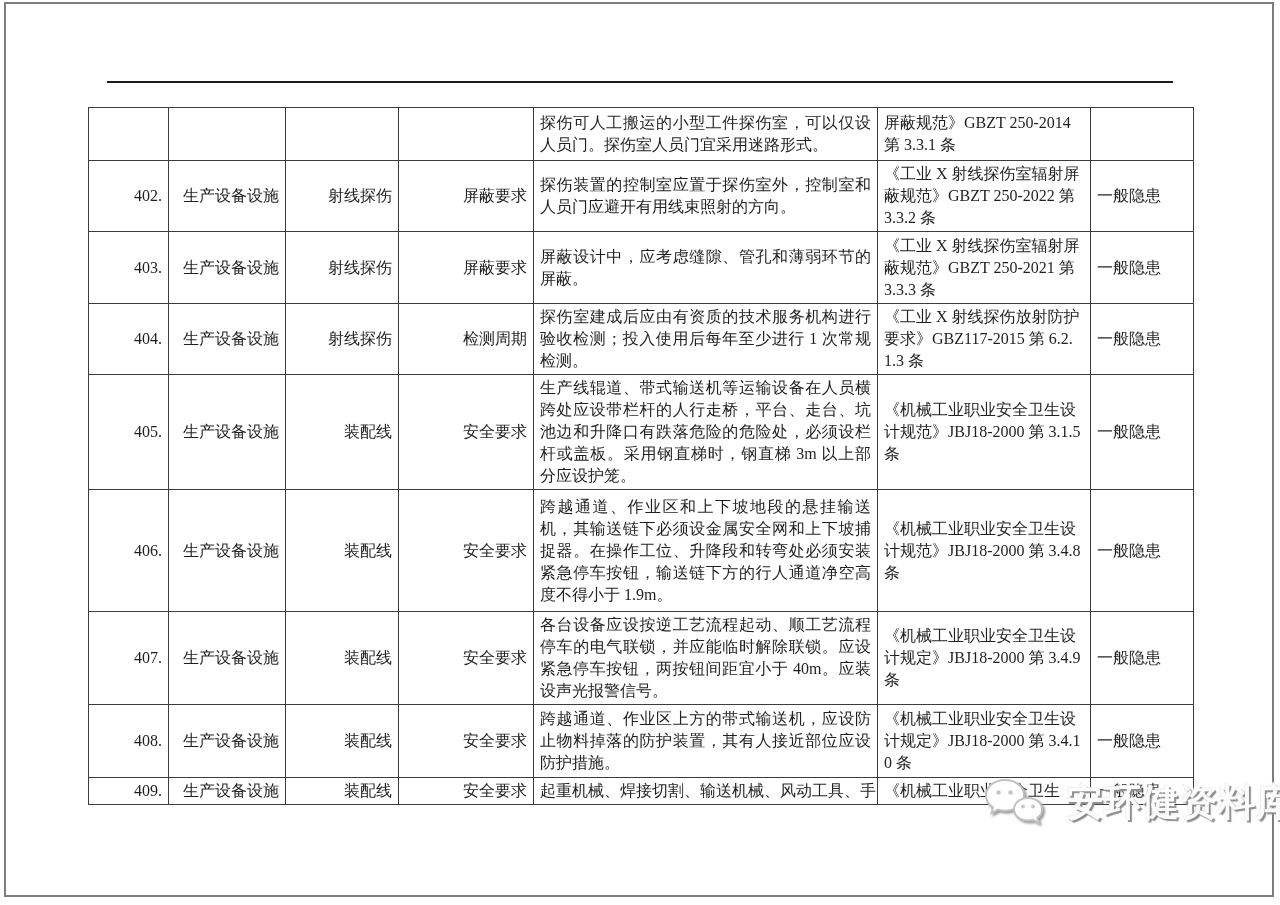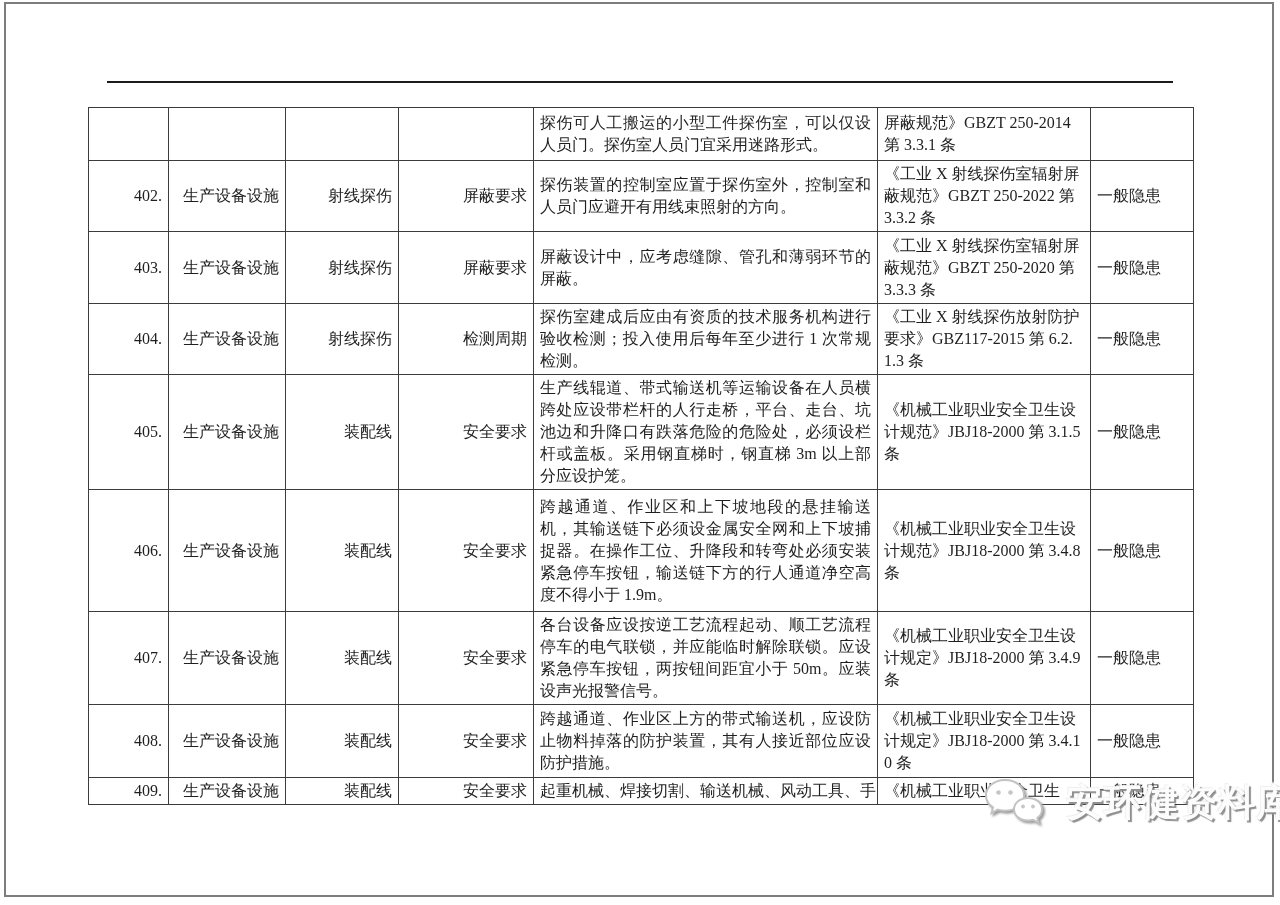--- a/index.html
+++ b/index.html
@@ -78,21 +78,21 @@
         <td class="cell-desc">探伤装置的控制室应置于探伤室外，控制室和人员门应避开有用线束照射的方向。</td>
         <td class="cell-ref">《工业 X 射线探伤室辐射屏蔽规范》GBZT 250-2022 第 3.3.2 条</td>
         <td class="cell-level">一般隐患</td>
       </tr>
       <tr style="height: 72px;">
         <td class="cell-no">403.</td>
         <td class="cell-cat">生产设备设施</td>
         <td class="cell-sub">射线探伤</td>
         <td class="cell-item">屏蔽要求</td>
         <td class="cell-desc">屏蔽设计中，应考虑缝隙、管孔和薄弱环节的屏蔽。</td>
-        <td class="cell-ref">《工业 X 射线探伤室辐射屏蔽规范》GBZT 250-2020 第 3.3.3 条</td>
+        <td class="cell-ref">《工业 X 射线探伤室辐射屏蔽规范》GBZT 250-2021 第 3.3.3 条</td>
         <td class="cell-level">一般隐患</td>
       </tr>
       <tr style="height: 71px;">
         <td class="cell-no">404.</td>
         <td class="cell-cat">生产设备设施</td>
         <td class="cell-sub">射线探伤</td>
         <td class="cell-item">检测周期</td>
         <td class="cell-desc">探伤室建成后应由有资质的技术服务机构进行验收检测；投入使用后每年至少进行 1 次常规检测。</td>
         <td class="cell-ref">《工业 X 射线探伤放射防护要求》GBZ117-2015 第 6.2.1.3 条</td>
         <td class="cell-level">一般隐患</td>
@@ -113,21 +113,21 @@
         <td class="cell-item">安全要求</td>
         <td class="cell-desc">跨越通道、作业区和上下坡地段的悬挂输送机，其输送链下必须设金属安全网和上下坡捕捉器。在操作工位、升降段和转弯处必须安装紧急停车按钮，输送链下方的行人通道净空高度不得小于 1.9m。</td>
         <td class="cell-ref">《机械工业职业安全卫生设计规范》JBJ18-2000 第 3.4.8 条</td>
         <td class="cell-level">一般隐患</td>
       </tr>
       <tr style="height: 90px;">
         <td class="cell-no">407.</td>
         <td class="cell-cat">生产设备设施</td>
         <td class="cell-sub">装配线</td>
         <td class="cell-item">安全要求</td>
-        <td class="cell-desc">各台设备应设按逆工艺流程起动、顺工艺流程停车的电气联锁，并应能临时解除联锁。应设紧急停车按钮，两按钮间距宜小于 50m。应装设声光报警信号。</td>
+        <td class="cell-desc">各台设备应设按逆工艺流程起动、顺工艺流程停车的电气联锁，并应能临时解除联锁。应设紧急停车按钮，两按钮间距宜小于 40m。应装设声光报警信号。</td>
         <td class="cell-ref">《机械工业职业安全卫生设计规定》JBJ18-2000 第 3.4.9 条</td>
         <td class="cell-level">一般隐患</td>
       </tr>
       <tr style="height: 73px;">
         <td class="cell-no">408.</td>
         <td class="cell-cat">生产设备设施</td>
         <td class="cell-sub">装配线</td>
         <td class="cell-item">安全要求</td>
         <td class="cell-desc">跨越通道、作业区上方的带式输送机，应设防止物料掉落的防护装置，其有人接近部位应设防护措施。</td>
         <td class="cell-ref">《机械工业职业安全卫生设计规定》JBJ18-2000 第 3.4.10 条</td>

